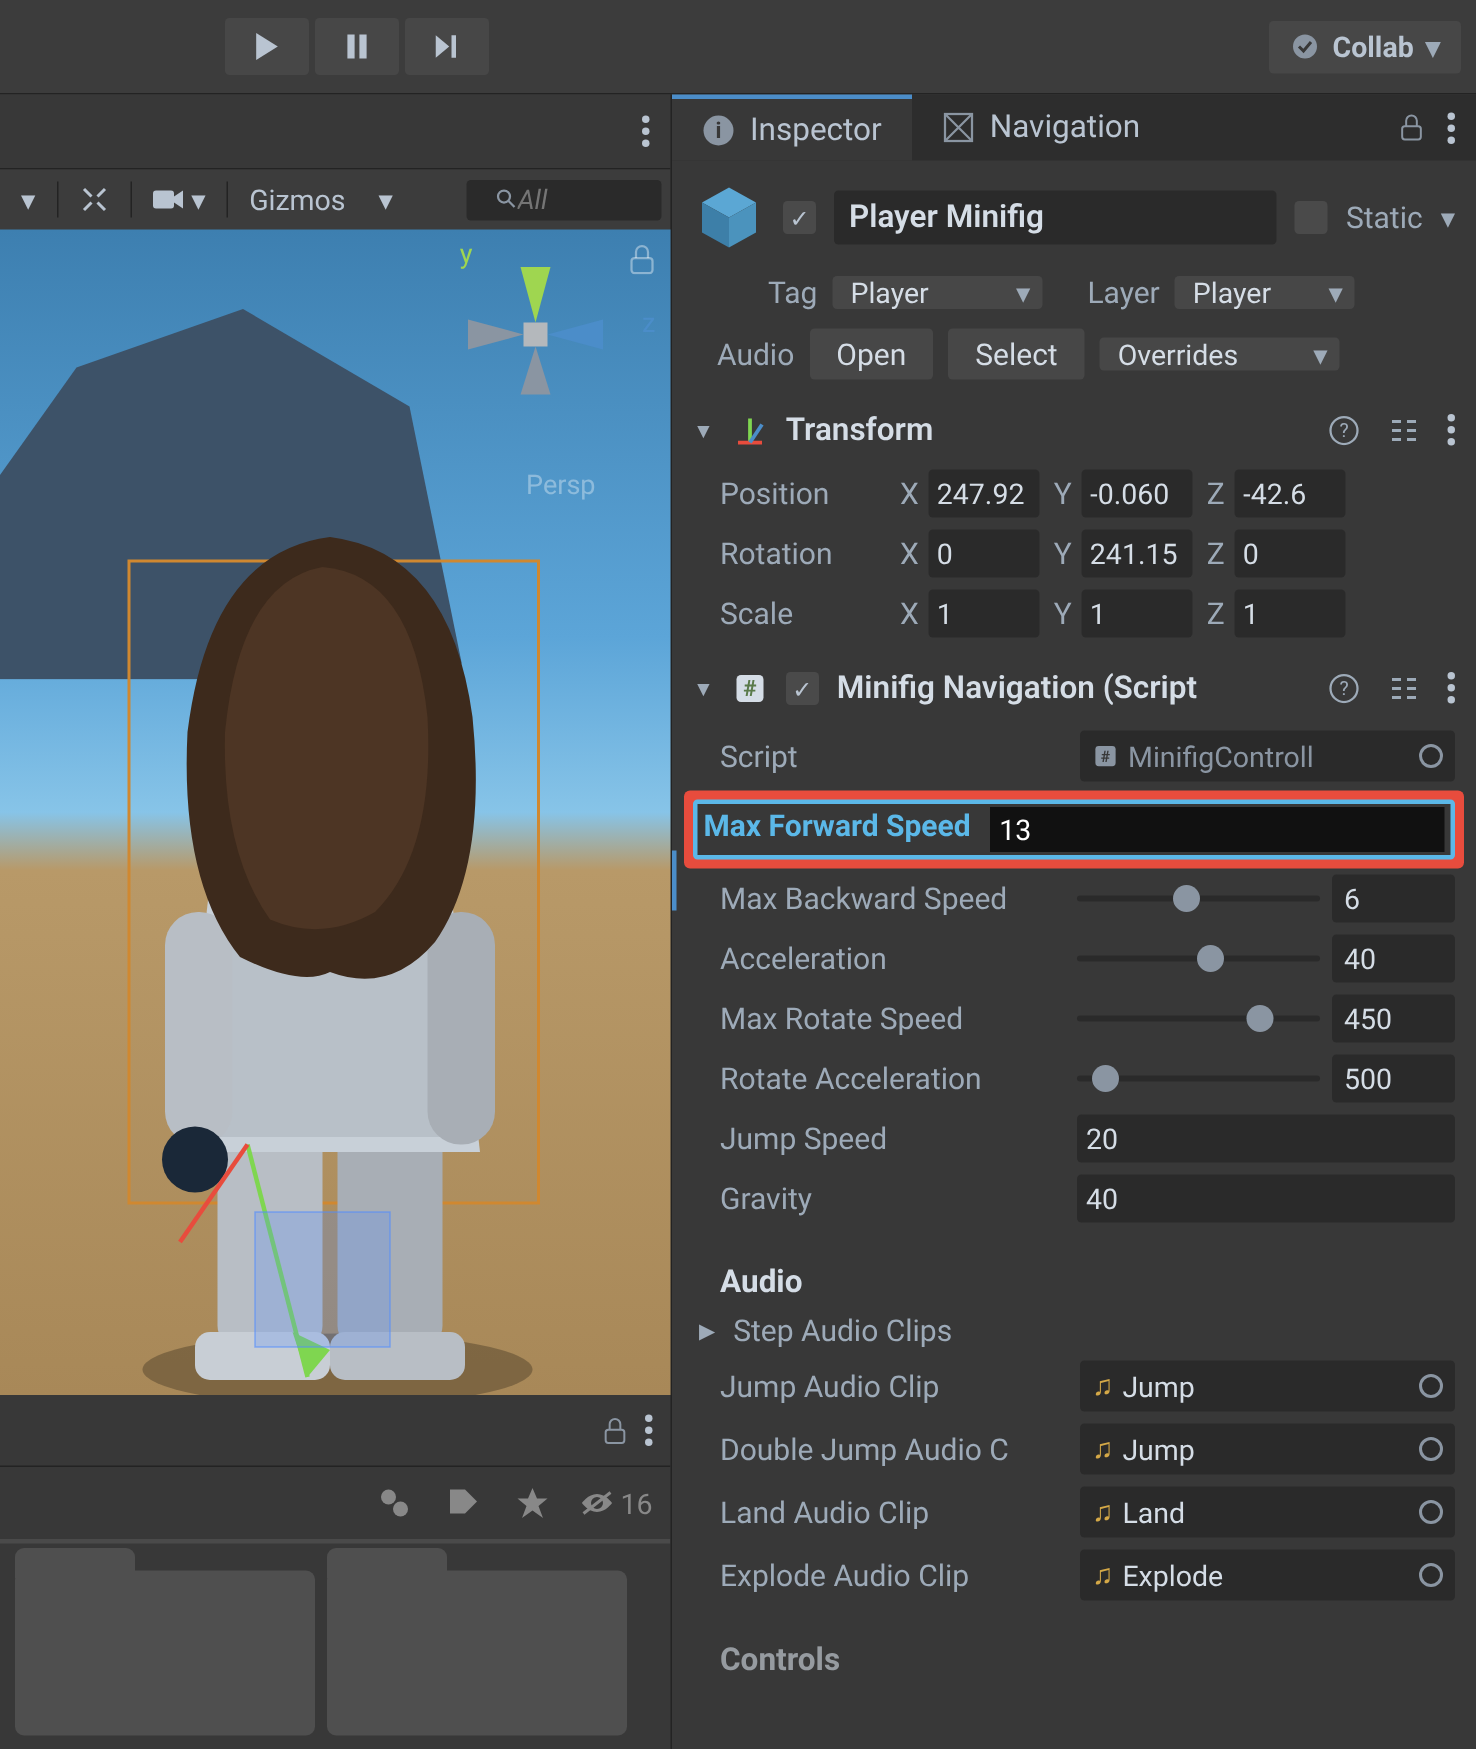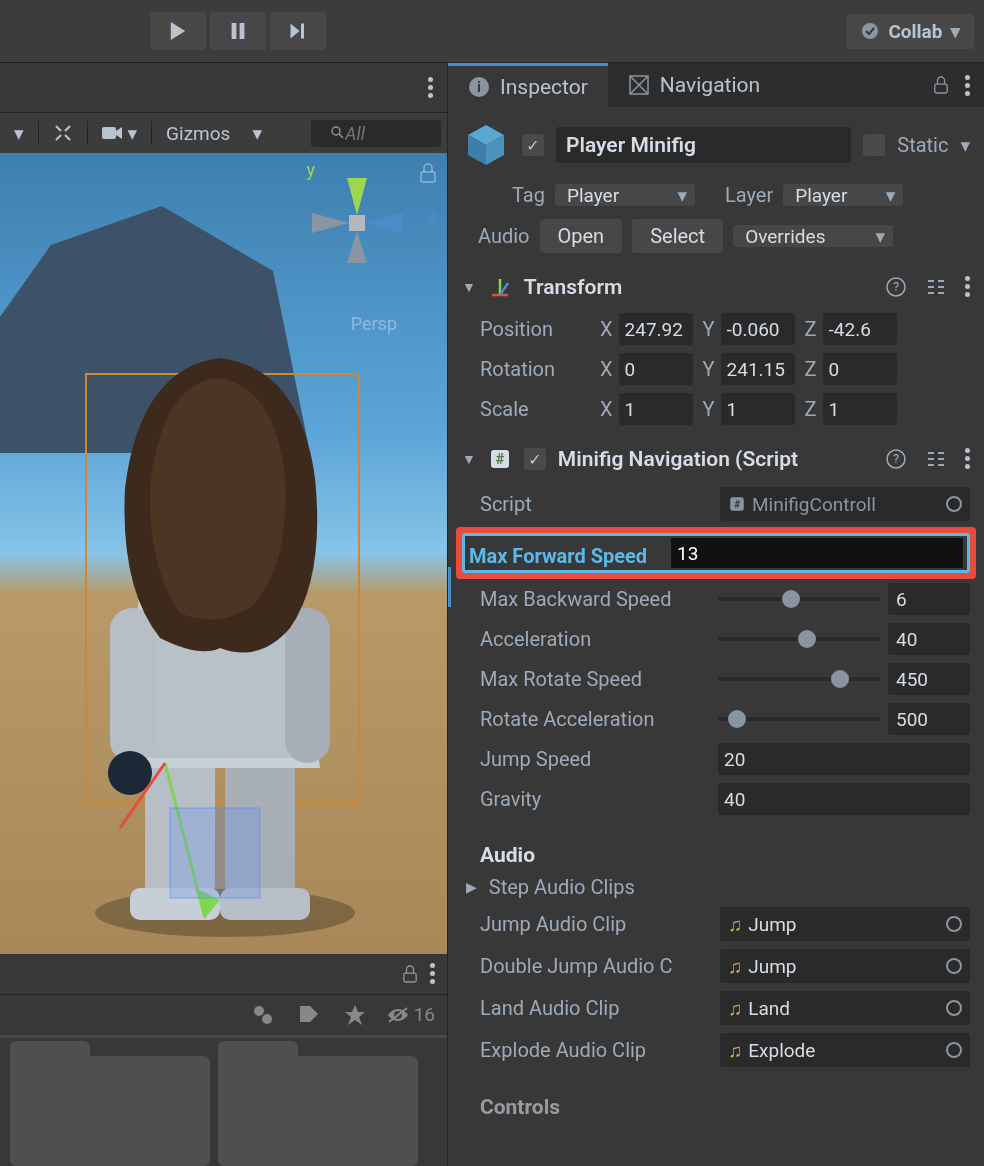--- a/index.html
+++ b/index.html
@@ -20,21 +20,21 @@
 .tb-sep { width:1px; height:24px; background:#232323; }
 .search-box { display:flex; align-items:center; background:#2a2a2a; border-radius:3px; padding:3px 20px; flex:1; max-width:130px; margin-left:auto;}
 .search-box input { background:transparent; border:none; color:#b9c4d1; font-size:18px; width:60px; outline:none; font-style:italic;}
 .scene-view { flex:1; position:relative; background:linear-gradient(180deg,#3d7fb0 0%,#5ca5d8 35%,#87c4e8 50%,#b89968 55%,#a88858 100%); overflow:hidden; }
 .gizmo { position:absolute; top:10px; right:30px; width:120px; height:120px; }
 .persp-label { position:absolute; top:160px; right:50px; color:rgba(255,255,255,0.35); font-size:18px; }
 .lock-icon-sv { position:absolute; top:10px; right:10px; color:rgba(255,255,255,0.4); }
 .selection-box { position:absolute; top:220px; left:85px; width:275px; height:430px; border:2px solid #d08830; }
 .minifig { position:absolute; top:175px; left:50px; width:340px; height:650px; }
 .low-dark { position:absolute; top:40px; left:-60px; width:370px; height:260px; background:#3d5268; clip-path:polygon(10% 60%,30% 20%,60% 5%,90% 30%,100% 100%,0 100%); border-radius:20px;}
-.left-footer { height:212px; background:#383838; display:flex; flex-direction:column;justify-content:center; }
+.left-footer { height:236px; background:#383838; display:flex; flex-direction:column;justify-content:center; }
 .footer-top { height:48px; display:flex; align-items:center; justify-content:flex-end; padding-right:12px; gap:12px; border-bottom:1px solid #232323; }
 .footer-icons { height:48px; display:flex; align-items:center; justify-content:flex-end; padding-right:12px; gap:16px; }
 .footer-icons .ic { width:30px; height:30px; display:flex; align-items:center; justify-content:center; color:#888; }
 .folder-row { flex:1; display:flex; gap:8px; padding:18px 10px 0 10px; border-top:3px solid #4a4a4a; }
 .folder { width:200px; height:110px; background:#4f4f4f; border-radius:6px; position:relative; }
 .folder::before { content:''; position:absolute; top:-15px; left:0; width:80px; height:20px; background:#4f4f4f; border-radius:6px 6px 0 0; }
 .right-col { flex:1; background:#383838; display:flex; flex-direction:column; border-left:1px solid #232323; }
 .tabs-row { height:44px; display:flex; align-items:stretch; background:#2d2d2d; }
 .tab { display:flex; align-items:center; gap:10px; padding:0 20px; font-size:21px; color:#b9c4d1; }
 .tab.active { background:#383838; border-top:3px solid #4b8dc9; }
@@ -62,21 +62,21 @@
 .prop-row { display:flex; align-items:center; padding:4px 14px 4px 32px; gap:6px; }
 .prop-label { width:110px; color:#9daab8; font-size:20px; }
 .axis-lbl { color:#9daab8; font-size:20px; margin-left:4px; }
 .num-field { width:74px; height:32px; background:#2a2a2a; border:none; border-radius:3px; color:#d5dde6; font-size:19px; padding:0 6px; }
 .num-field.wide { flex:1; }
 .script-row { display:flex; align-items:center; padding:6px 14px 6px 32px; gap:10px; }
 .obj-field { flex:1; height:34px; background:#2a2a2a; border-radius:3px; display:flex; align-items:center; padding:0 8px; gap:6px; color:#8a95a2; font-size:19px; position:relative; }
 .obj-field .dot { position:absolute; right:8px; width:16px; height:16px; border:2px solid #8a95a2; border-radius:50%; }
 .section-title { padding:10px 14px 4px 32px; font-size:21px; font-weight:700; color:#d5dde6; }
 .highlight-box { margin:0 8px; padding:6px; background:#e84c3d; border-radius:4px; }
-.highlight-inner { background:#383838; border:3px solid #5bb8e8; border-radius:3px; padding:2px 4px; display:flex; align-items:flex-end; gap:24px; }
+.highlight-inner { background:#383838; border:3px solid #5bb8e8; border-radius:3px; padding:2px 4px; display:flex; align-items:flex-start; gap:13px; }
 .highlight-inner .hl-label { color:#5bb8e8; font-weight:700; font-size:20px; white-space:nowrap; }
 .highlight-inner input { flex:1; height:30px; background:#111; border:none; color:#fff; font-size:19px; padding:0 6px; outline:none; }
 .slider-row { display:flex; align-items:center; padding:4px 14px 4px 32px; gap:8px; }
 .slider-label { width:230px; color:#9daab8; font-size:20px; white-space:nowrap; overflow:hidden; }
 .slider-track { flex:1; height:4px; background:#2a2a2a; border-radius:2px; position:relative; }
 .slider-thumb { position:absolute; top:-7px; width:18px; height:18px; background:#8a95a2; border-radius:50%; transform:translateX(-50%); }
 .slider-val { width:82px; height:32px; background:#2a2a2a; border:none; border-radius:3px; color:#d5dde6; font-size:19px; padding:0 8px; }
 .audio-row { display:flex; align-items:center; padding:4px 14px 4px 32px; gap:8px; }
 .audio-label { width:232px; color:#9daab8; font-size:20px; white-space:nowrap; overflow:hidden; }
 .audio-field { flex:1; height:34px; background:#2a2a2a; border-radius:3px; display:flex; align-items:center; padding:0 8px; gap:6px; color:#d5dde6; font-size:19px; position:relative; }

